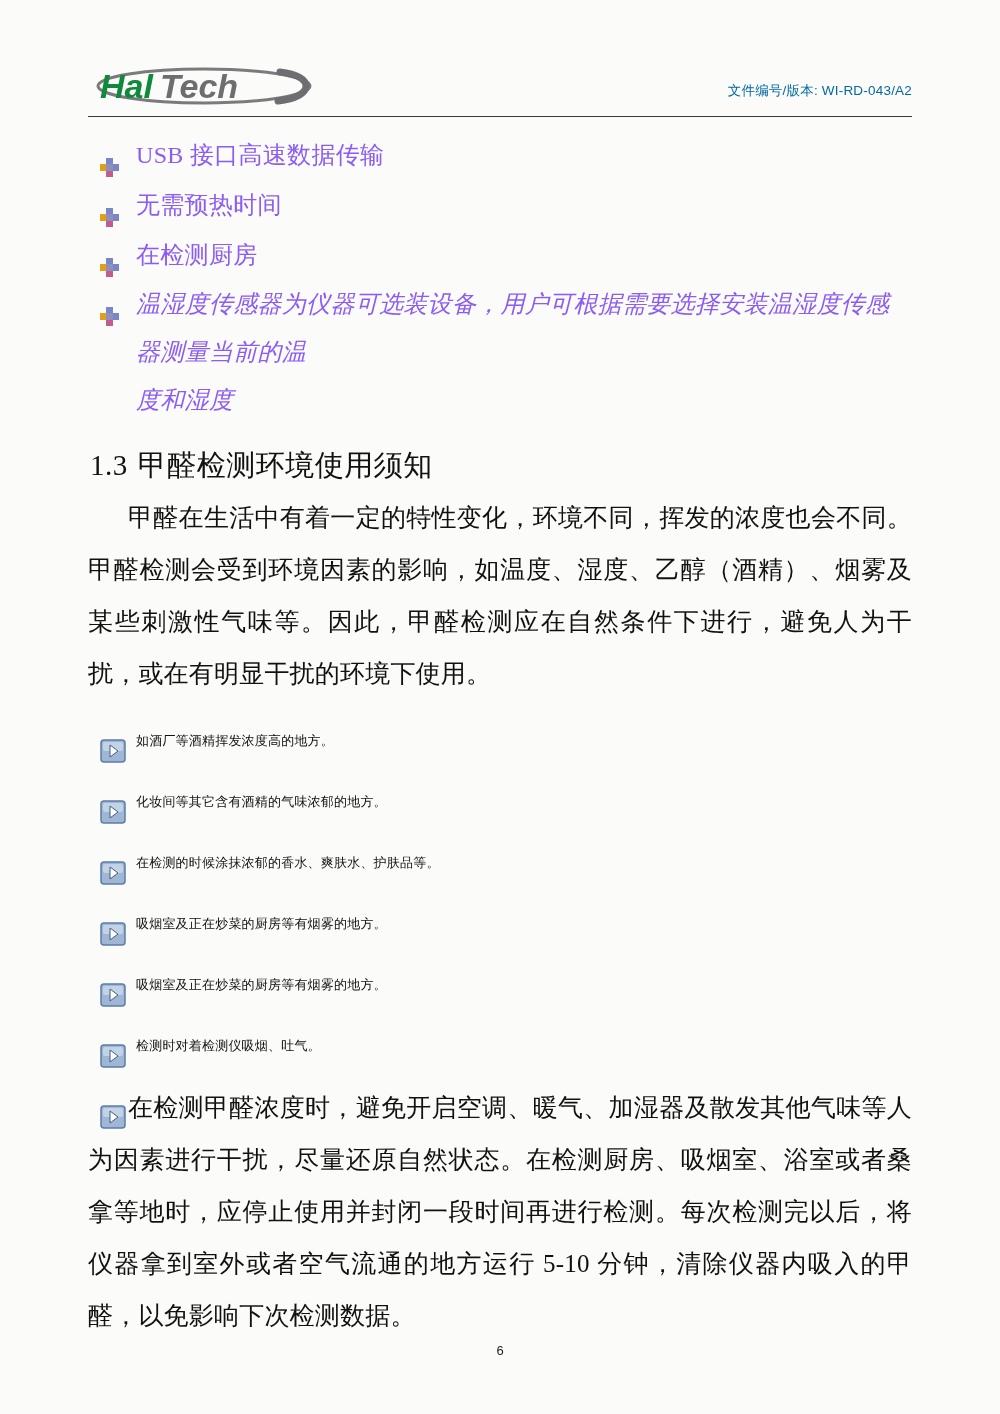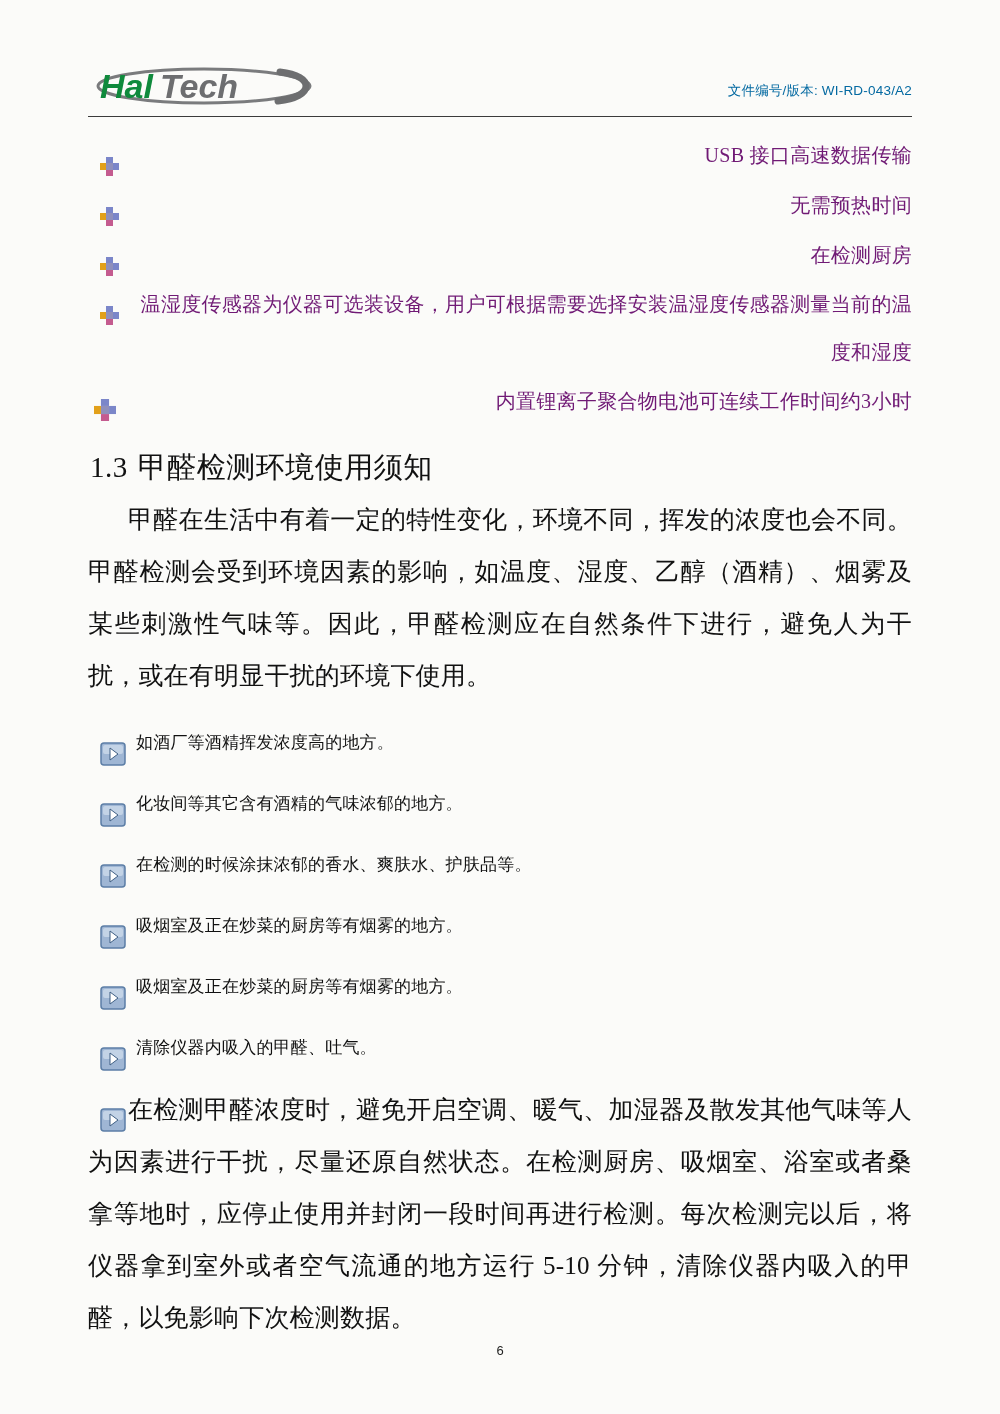--- a/index.html
+++ b/index.html
@@ -59,28 +59,28 @@
   
   .feature-list {
     margin: 0;
     padding: 0;
     list-style: none;
     margin-top: 14px;
   }
   .feature-item {
     position: relative;
     padding-left: 48px;
-    font-size: 20px;
+    font-size: 24px;
     line-height: 50px;
-    color: #701a75;
+    color: #8b5cf6;
     letter-spacing: 0.3px;
-    text-align: right;
   }
   .feature-item.two-line {
     line-height: 48px;
+    font-style: italic;
   }
   .feature-item .marker {
     position: absolute;
     left: 12px;
     top: 14px;
     width: 19px;
     height: 19px;
   }
   .feature-item.tight {
     padding-left: 40px;
@@ -128,21 +128,21 @@
 
   
   .arrow-list {
     margin: 10px 0 0 0;
     padding: 0;
     list-style: none;
   }
   .arrow-item {
     position: relative;
     padding-left: 48px;
-    font-size: 17px;
+    font-size: 13px;
     line-height: 61px;
     letter-spacing: 0.2px;
   }
   .arrow-item .abox {
     position: absolute;
     left: 12px;
     top: 18px;
     width: 26px;
     height: 24px;
   }
@@ -224,32 +224,20 @@
             <rect x="0" y="6" width="6" height="7" fill="#e2a01a"></rect>
             <rect x="6" y="0" width="7" height="6" fill="#7b86c9"></rect>
             <rect x="13" y="6" width="6" height="7" fill="#7b86c9"></rect>
             <rect x="6" y="13" width="7" height="6" fill="#c45b8f"></rect>
             <rect x="6" y="6" width="7" height="7" fill="#8f8fbb"></rect>
           </svg>
         </span>
         <span class="feature-text-block">温湿度传感器为仪器可选装设备，用户可根据需要选择安装温湿度传感器测量当前的温</span>
         <span class="feature-line2">度和湿度</span>
       </li>
-      <li class="feature-item tight">
-        <span class="marker">
-          <svg width="22" height="22" viewBox="0 0 19 19" xmlns="http://www.w3.org/2000/svg">
-            <rect x="0" y="6" width="6" height="7" fill="#e2a01a"></rect>
-            <rect x="6" y="0" width="7" height="6" fill="#7b86c9"></rect>
-            <rect x="13" y="6" width="6" height="7" fill="#7b86c9"></rect>
-            <rect x="6" y="13" width="7" height="6" fill="#c45b8f"></rect>
-            <rect x="6" y="6" width="7" height="7" fill="#8f8fbb"></rect>
-          </svg>
-        </span>
-        <span>内置锂离子聚合物电池可连续工作时间约3小时</span>
-      </li>
     </ul>
 
     <h2 class="section-heading">
       <span class="num">1.3</span><span>甲醛检测环境使用须知</span>
     </h2>
 
     <p class="para indent">甲醛在生活中有着一定的特性变化，环境不同，挥发的浓度也会不同。甲醛检测会受到环境因素的影响，如温度、湿度、乙醇（酒精）、烟雾及某些刺激性气味等。因此，甲醛检测应在自然条件下进行，避免人为干扰，或在有明显干扰的环境下使用。</p>
 
     <ul class="arrow-list">
       <li class="arrow-item">
@@ -303,21 +291,21 @@
         <span>吸烟室及正在炒菜的厨房等有烟雾的地方。</span>
       </li>
       <li class="arrow-item">
         <span class="abox">
           <svg width="26" height="24" viewBox="0 0 26 24" xmlns="http://www.w3.org/2000/svg">
             <rect x="1" y="1" width="24" height="22" rx="3" fill="#9fb6d4" stroke="#5c7ea6" stroke-width="1.5"></rect>
             <rect x="3" y="3" width="20" height="9" rx="2" fill="#c3d3e6"></rect>
             <path d="M10 6 L18 12 L10 18 Z" fill="#ffffff" stroke="#3f5f84" stroke-width="1"></path>
           </svg>
         </span>
-        <span>清除仪器内吸入的甲醛、吐气。</span>
+        <span>检测时对着检测仪吸烟、吐气。</span>
       </li>
       <li class="arrow-item">
         <span class="abox">
           <svg width="26" height="24" viewBox="0 0 26 24" xmlns="http://www.w3.org/2000/svg">
             <rect x="1" y="1" width="24" height="22" rx="3" fill="#9fb6d4" stroke="#5c7ea6" stroke-width="1.5"></rect>
             <rect x="3" y="3" width="20" height="9" rx="2" fill="#c3d3e6"></rect>
             <path d="M10 6 L18 12 L10 18 Z" fill="#ffffff" stroke="#3f5f84" stroke-width="1"></path>
           </svg>
         </span>
       </li>

